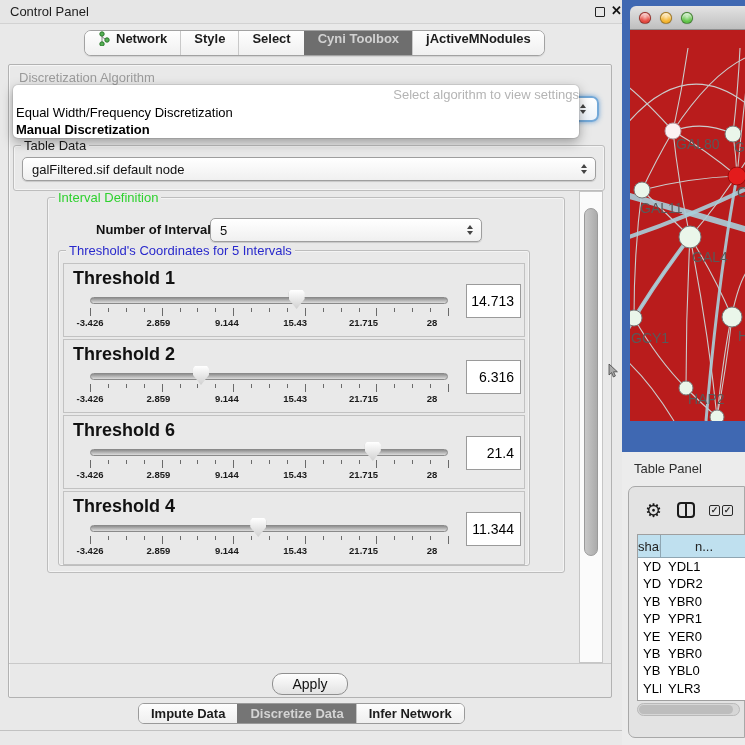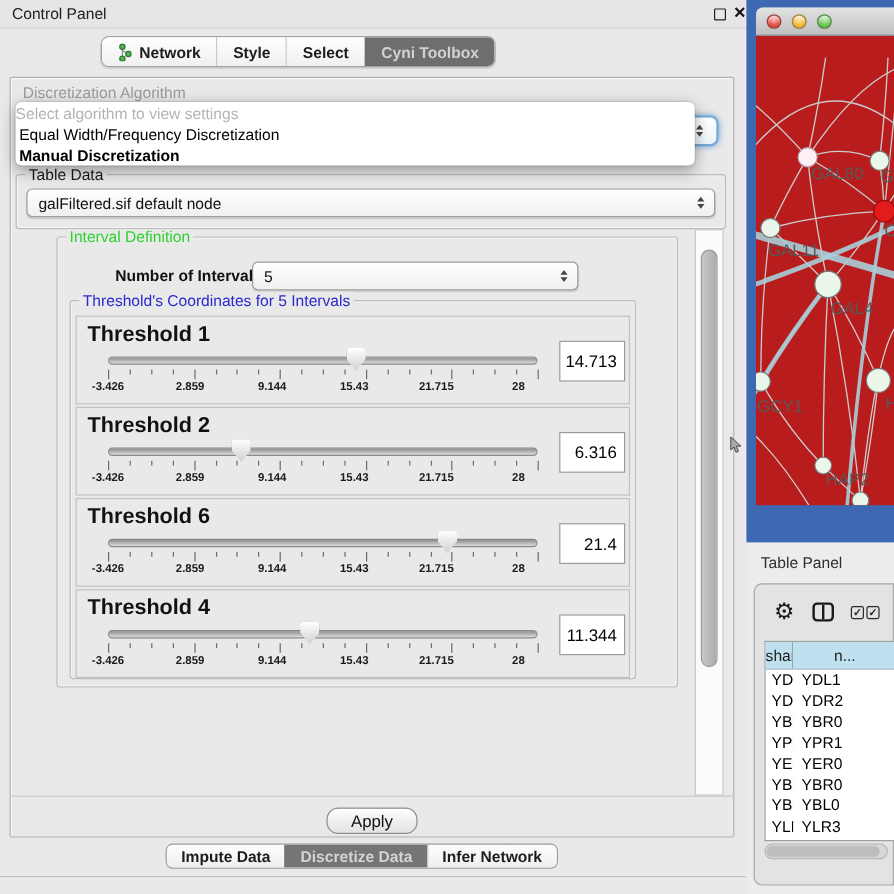--- a/index.html
+++ b/index.html
@@ -10,41 +10,41 @@
   
   #control-panel { position:absolute; left:0; top:0; width:622px; height:745px; background:#e9e9e9; }
   .titlebar { position:absolute; left:0; top:0; width:622px; height:24px; background:#e6e6e6;
     border-bottom:1px solid #d2d2d2; }
   .tb-title { position:absolute; left:10px; top:4px; font-size:13px; color:#1d1d1d; }
   .float-ico { position:absolute; left:595px; top:7px; width:10px; height:10px; border:1.5px solid #222; border-radius:1px; }
   .close-ico { position:absolute; left:611px; top:3px; font-size:13px; font-weight:bold; color:#111; }
 
   .top-tabs { position:absolute; left:84px; top:30px; height:26px; display:flex; background:#fff;
     border:1px solid #a2a2a2; border-radius:7px; overflow:hidden; box-shadow:0 1px 1px rgba(0,0,0,.10); }
-  .tab { display:flex; align-items:center; gap:6px; padding:0 13px; font-weight:bold; font-size:13px;
+  .tab { display:flex; align-items:flex-start; gap:6px; padding:0 13px; font-weight:bold; font-size:13px;
     color:#1c1c1c; background:linear-gradient(#fefefe,#f0f0f0); white-space:nowrap; }
   .tab + .tab { border-left:1px solid #c9c9c9; }
   .tab.selected { background:#6e6e6e; color:#d2d2d2; border-left-color:#6e6e6e; }
 
   .outer-box { position:absolute; left:8px; top:64px; width:604px; height:634px;
     border:1px solid #b2b2b2; border-radius:2px; background:#e9e9e9;
     box-shadow:inset 1px 1px 0 rgba(255,255,255,.6); }
 
   .algo-title { position:absolute; left:10px; top:5px; font-size:13px; color:#9b9b9b; }
   .algo-combo-sliver { position:absolute; left:558px; top:31px; width:32px; height:26px;
     border:2px solid #74a9d8; border-radius:7px; background:linear-gradient(#ffffff,#edf3f9);
     box-shadow:0 0 5px rgba(90,150,210,.85); display:flex; align-items:center; justify-content:center; z-index:5; }
 
   .steppers { display:flex; flex-direction:column; align-items:center; gap:2px; }
   .steppers .up { width:0; height:0; border-left:3.5px solid transparent; border-right:3.5px solid transparent; border-bottom:4.5px solid #444; }
   .steppers .dn { width:0; height:0; border-left:3.5px solid transparent; border-right:3.5px solid transparent; border-top:4.5px solid #444; }
 
   .popup { position:absolute; left:4px; top:20px; width:566px; height:53px; background:#fff; z-index:40;
     border-radius:5px; box-shadow:0 4px 12px rgba(0,0,0,.35), 0 0 0 1px rgba(0,0,0,.08); }
-  .popup-placeholder { text-align:left; color:#b4b4b4; font-size:13px; height:19px; line-height:20px; }
+  .popup-placeholder { text-align:right; color:#b4b4b4; font-size:13px; height:19px; line-height:20px; }
   .popup-opt { font-size:13px; height:17px; line-height:17px; padding-left:3px; color:#000; white-space:nowrap; }
   .popup-opt.bold { font-weight:bold; }
 
   .group { position:absolute; border:1px solid #bdbdbd; border-radius:3px;
     box-shadow:inset 0 0 0 1px rgba(255,255,255,.5); }
   .group-title { position:absolute; top:-8px; left:7px; background:#e9e9e9; padding:0 3px;
     font-size:13px; line-height:15px; white-space:nowrap; }
   .gt-dark  { color:#1a1a1a; }
   .gt-green { color:#2fd12f; }
   .gt-blue  { color:#2929cc; }
@@ -163,20 +163,23 @@
           <span class="tab-label">Network</span>
         </div>
         <div class="tab">
           <span class="tab-label">Style</span>
         </div>
         <div class="tab">
           <span class="tab-label">Select</span>
         </div>
         <div class="tab selected">
           <span class="tab-label">Cyni Toolbox</span>
+        </div>
+        <div class="tab">
+          <span class="tab-label">jActiveMNodules</span>
         </div>
       </div>
 
     <div class="outer-box">
       <span class="algo-title">Discretization Algorithm</span>
 
       <div class="algo-combo-sliver">
         <span class="steppers">
             <i class="up"></i>
             <i class="dn"></i>

